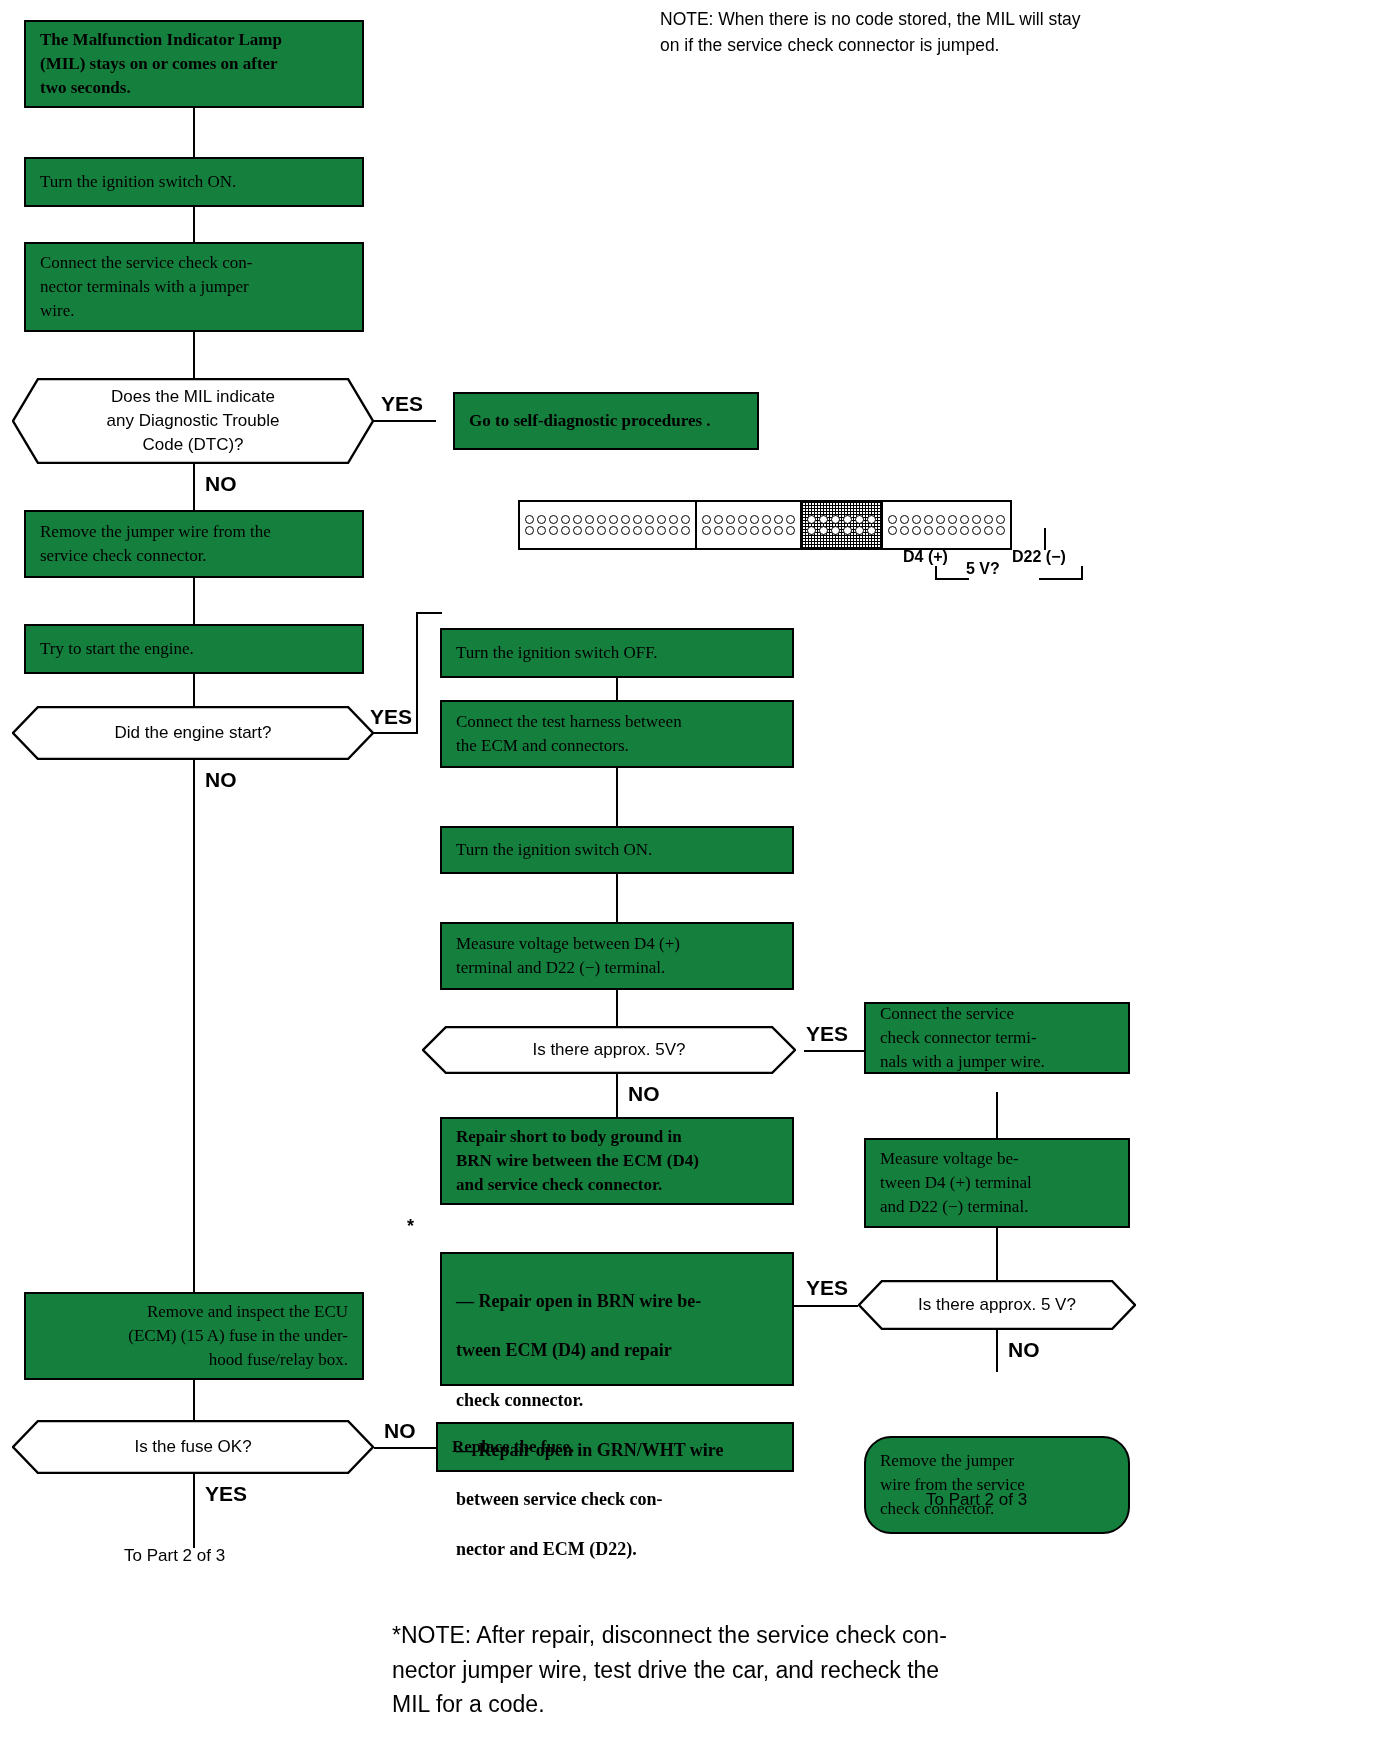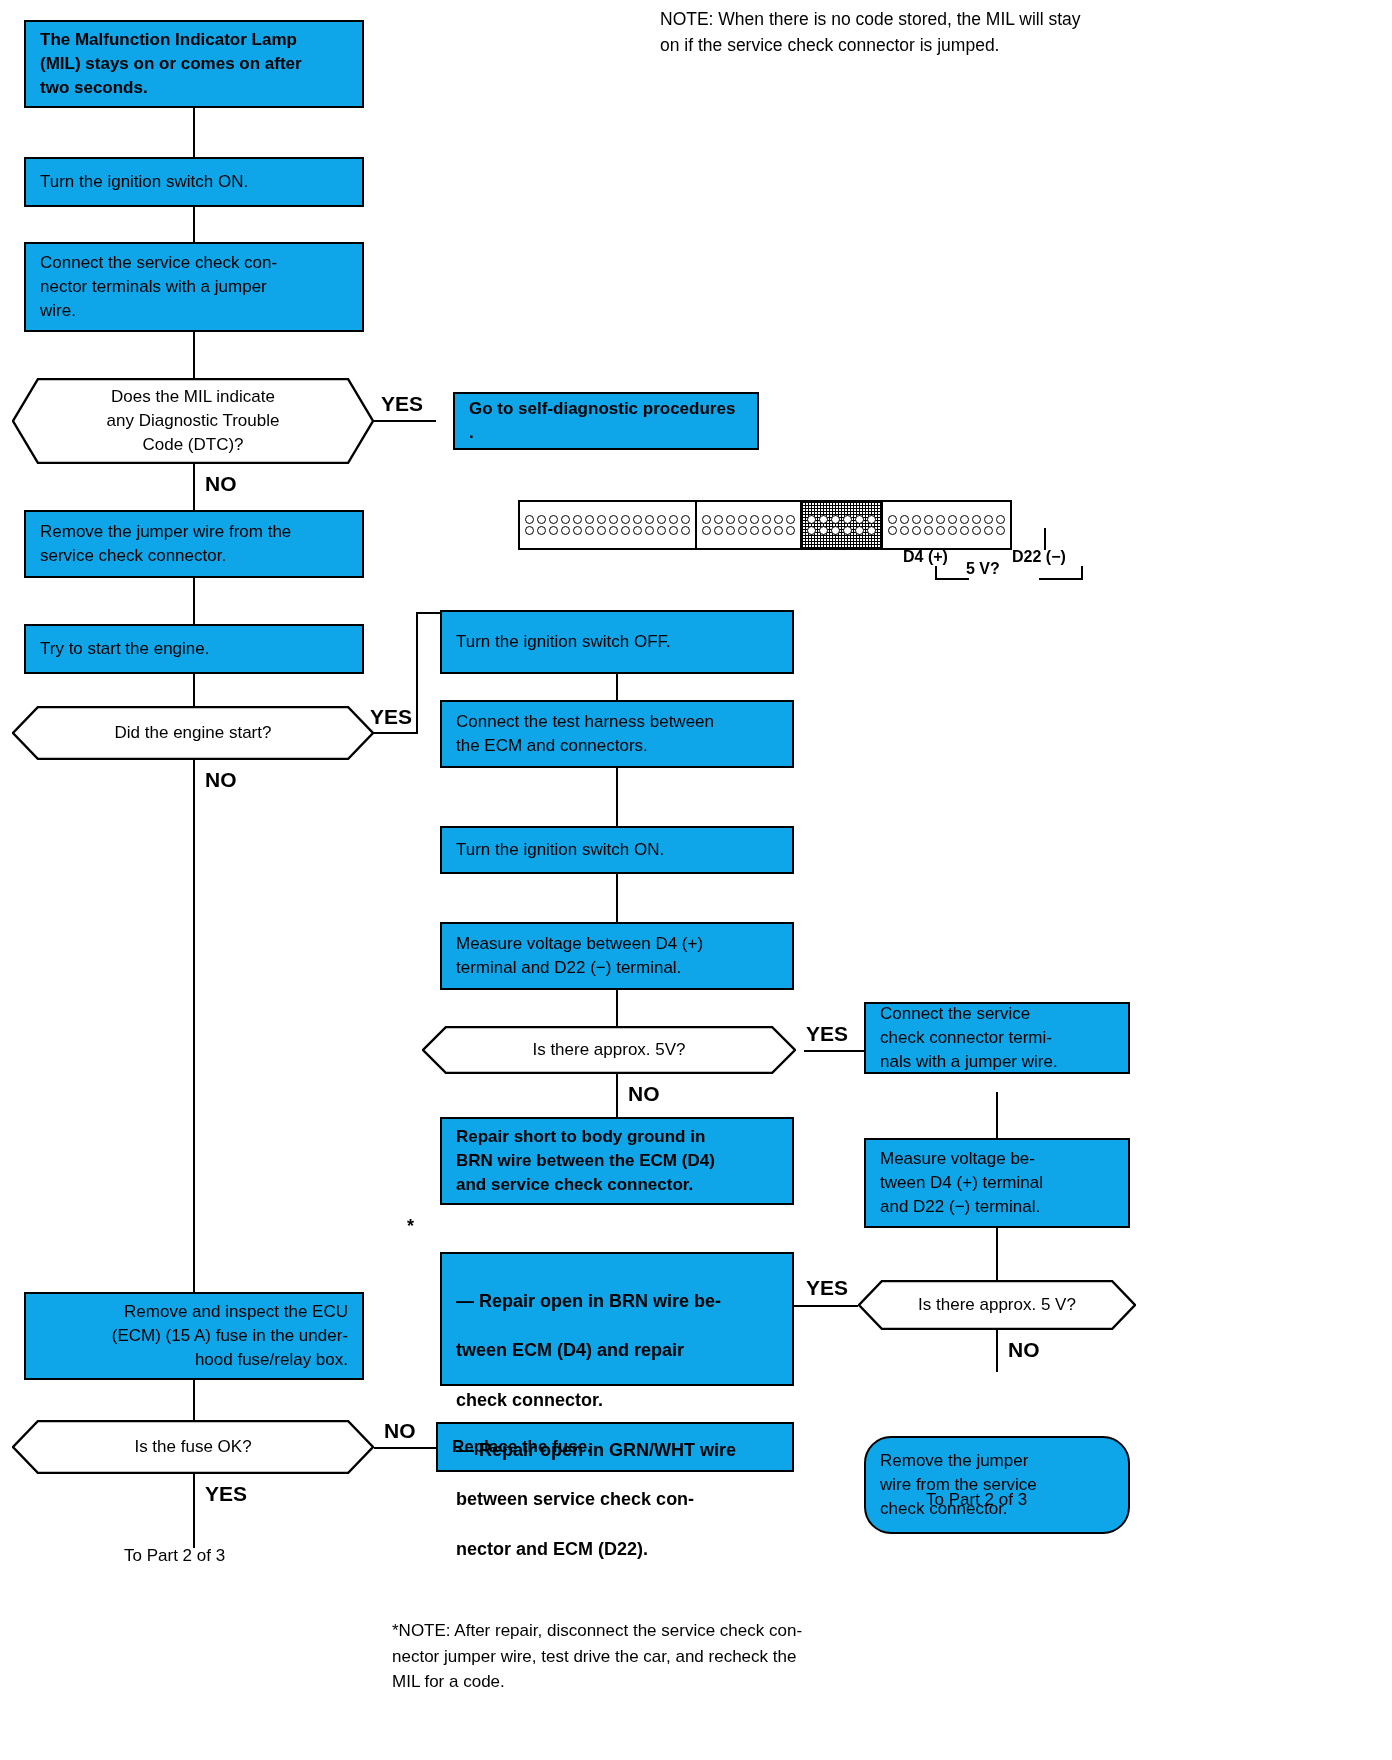--- a/index.html
+++ b/index.html
@@ -6,25 +6,26 @@
   body{
     width:1392px;height:1760px;position:relative;
     font-family:"Liberation Sans", sans-serif;
     color:#000;
     -webkit-font-smoothing:none;
   }
 
   
   .box{
     position:absolute;box-sizing:border-box;
-    border:2px solid #000;background:#0ea5e9;
+    border:2px solid #000;background:#15803d;
     display:flex;align-items:center;
     padding:6px 14px;
     font-size:17px;line-height:1.42;
     z-index:3;
+    font-family:Liberation Serif, serif;
   }
   .box.bold{font-weight:bold;}
   .box .txt{white-space:pre-line;width:100%;}
 
   
   .hex{
     position:absolute;box-sizing:border-box;
     background:#fff;
     display:flex;align-items:center;justify-content:center;
     text-align:center;
@@ -263,21 +264,21 @@
 <div class="lbl b" style="left:1012px;top:548px;font-size:16px;">D22 (−)</div>
 
 <div class="brk" style="left:935px;top:566px;width:150px;height:22px;">
   <div class="stem" style="left:0;top:0;width:2px;height:14px;"></div>
   <div class="stem" style="left:0;top:12px;width:34px;height:2px;"></div>
   <div class="stem" style="left:104px;top:12px;width:44px;height:2px;"></div>
   <div class="stem" style="left:146px;top:0;width:2px;height:14px;"></div>
 </div>
 <div class="lbl b" style="left:966px;top:560px;font-size:16px;">5 V?</div>
 
-<div class="box" style="left:440px;top:610px;width:354px;height:64px;">
+<div class="box" style="left:440px;top:628px;width:354px;height:50px;">
   <span class="txt">Turn the ignition switch OFF.</span>
 </div>
 <div class="vline" style="left:616px;top:658px;height:42px;"></div>
 
 <div class="box" style="left:440px;top:700px;width:354px;height:68px;">
   <span class="txt">Connect the test harness between
 the ECM and connectors.</span>
 </div>
 <div class="vline" style="left:616px;top:768px;height:58px;"></div>
 
@@ -351,15 +352,15 @@
 <div class="vline" style="left:996px;top:1330px;height:42px;"></div>
 
 <div class="box" style="left:864px;top:1436px;width:266px;height:98px;border-radius:27px;">
   <span class="txt">Remove  the  jumper
 wire from the service
 check connector.</span>
 </div>
 <div class="vline" style="left:996px;top:1458px;height:30px;"></div>
 <div class="lbl" style="left:926px;top:1490px;font-size:17px;">To Part 2 of 3</div>
 
-<div class="note" style="left:392px;top:1618px;font-size:17px;">*NOTE: After repair, disconnect the service check con-
+<div class="note" style="left:392px;top:1618px;font-size:23px;">*NOTE: After repair, disconnect the service check con-
           nector jumper wire, test drive the car, and recheck the
           MIL for a code.</div>
 
 </body></html>

